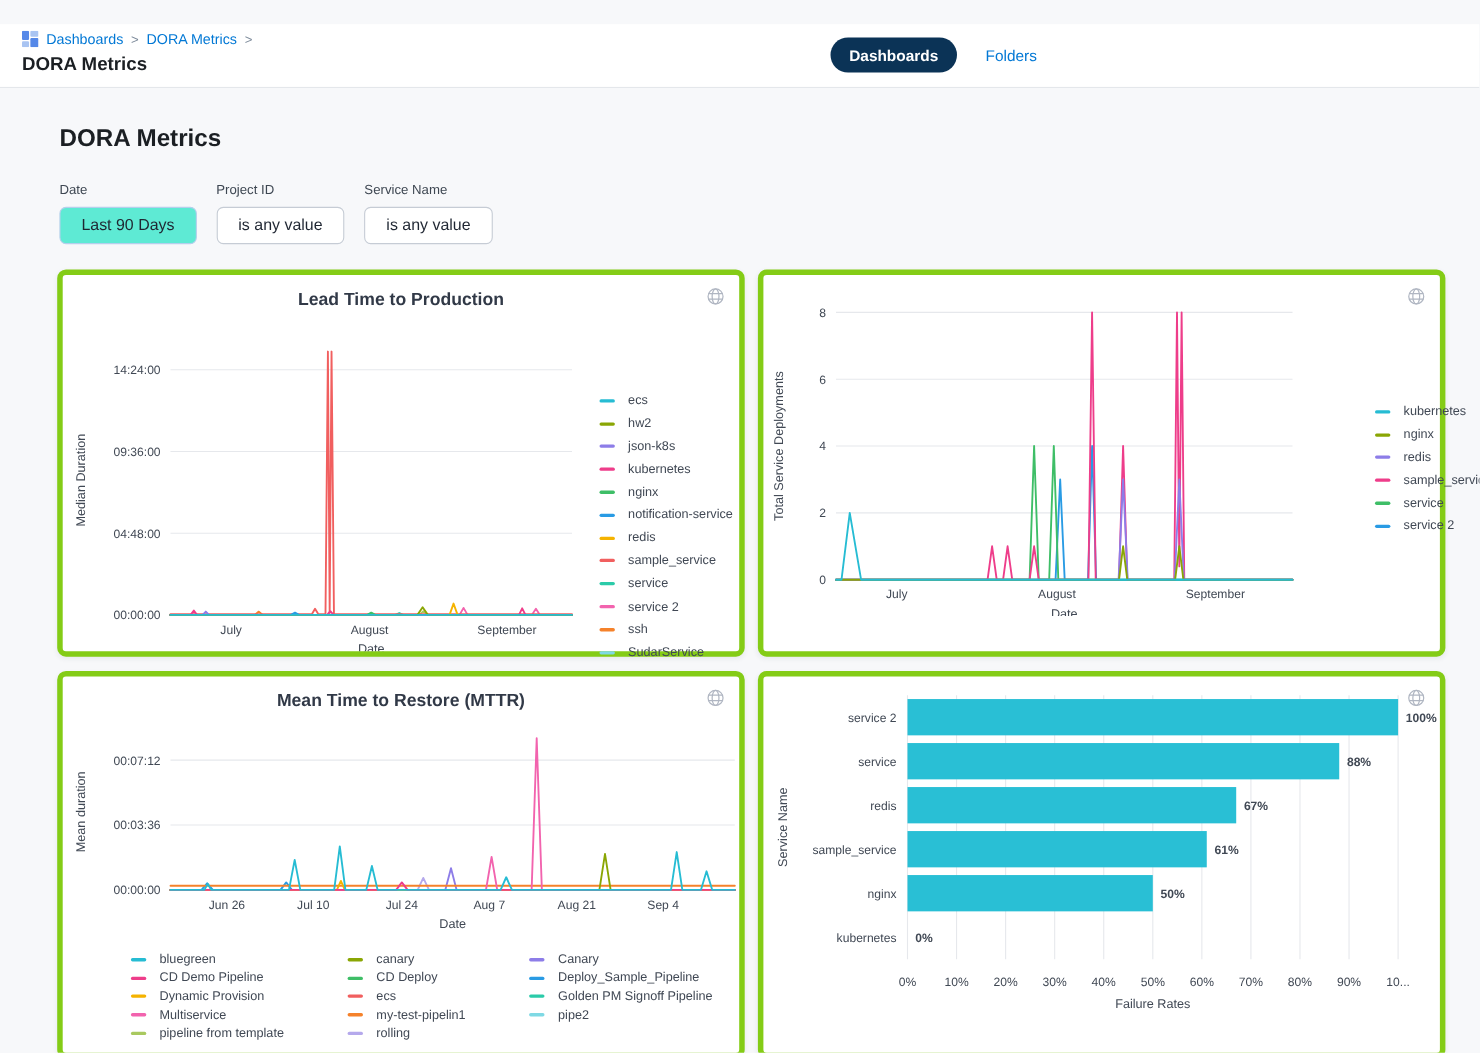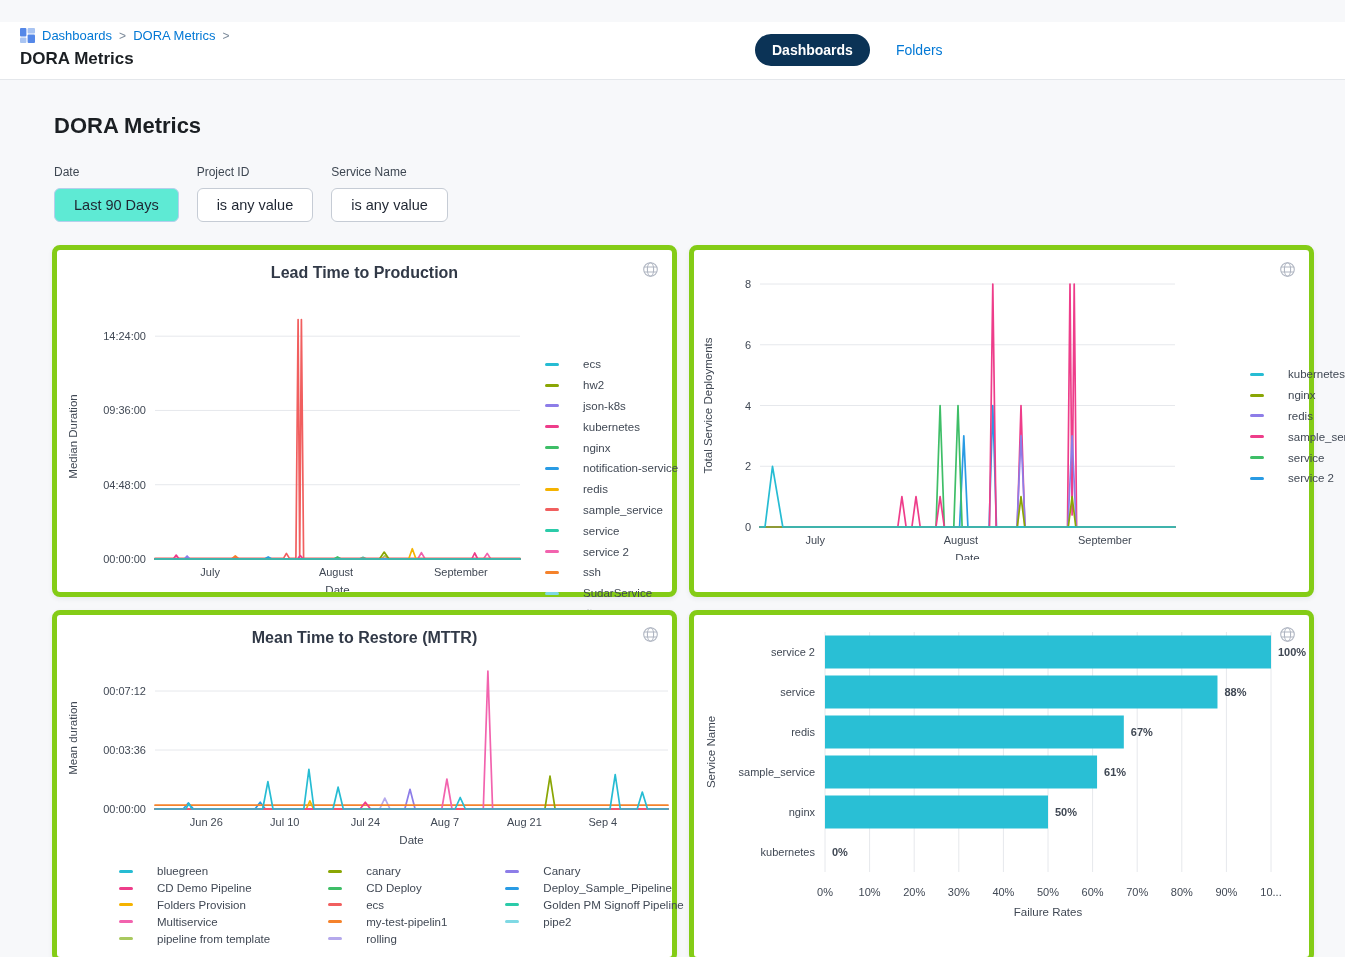--- a/index.html
+++ b/index.html
@@ -36,21 +36,21 @@
   .card-title { text-align:center; padding-top:14px; font-size:16px; font-weight:bold; color:#313947; }
   .globe { position:absolute; top:11px; right:13px; cursor:pointer; line-height:0; }
   .chart-body { position:relative; margin-top:4px; }
   svg text { font-family:"Liberation Sans", sans-serif; font-size:11px; fill:#404854; }
   svg text.axlab { font-size:11.5px; }
   svg text.val { font-weight:bold; }
   
   .legend-right { position:absolute; display:flex; flex-direction:column; gap:4px; }
   .legend-bottom { display:flex; flex-direction:column; flex-wrap:wrap; height:84px;
     column-gap:58px; margin:8px 0 0 62px; align-content:flex-start; }
-  .li { display:flex; align-items:center; gap:24px; height:16.8px; font-size:11.5px;
+  .li { display:flex; align-items:center; gap:12px; height:16.8px; font-size:11.5px;
     color:#404854; white-space:nowrap; cursor:pointer; }
   .sw { width:14px; height:3px; border-radius:2px; flex:0 0 14px; }
 </style>
 </head>
 <body>
 
 <div class="topbar">
   <div class="breadcrumb">
     <span style="line-height:0">
       <svg width="15" height="15" viewBox="0 0 15 15">
@@ -284,21 +284,21 @@
             <div class="li">
               <span class="sw" style="background: rgb(38, 188, 211);"></span>
               <span>bluegreen</span>
             </div>
             <div class="li">
               <span class="sw" style="background: rgb(238, 61, 138);"></span>
               <span>CD Demo Pipeline</span>
             </div>
             <div class="li">
               <span class="sw" style="background: rgb(245, 179, 0);"></span>
-              <span>Folders Provision</span>
+              <span>Dynamic Provision</span>
             </div>
             <div class="li">
               <span class="sw" style="background: rgb(242, 99, 174);"></span>
               <span>Multiservice</span>
             </div>
             <div class="li">
               <span class="sw" style="background: rgb(169, 201, 95);"></span>
               <span>pipeline from template</span>
             </div>
             <div class="li">

